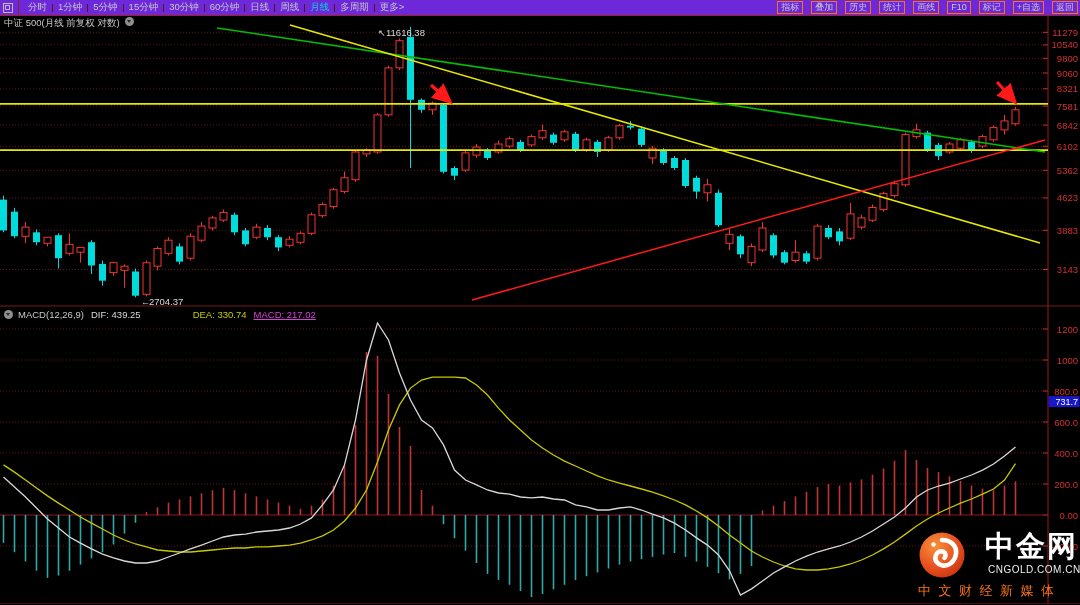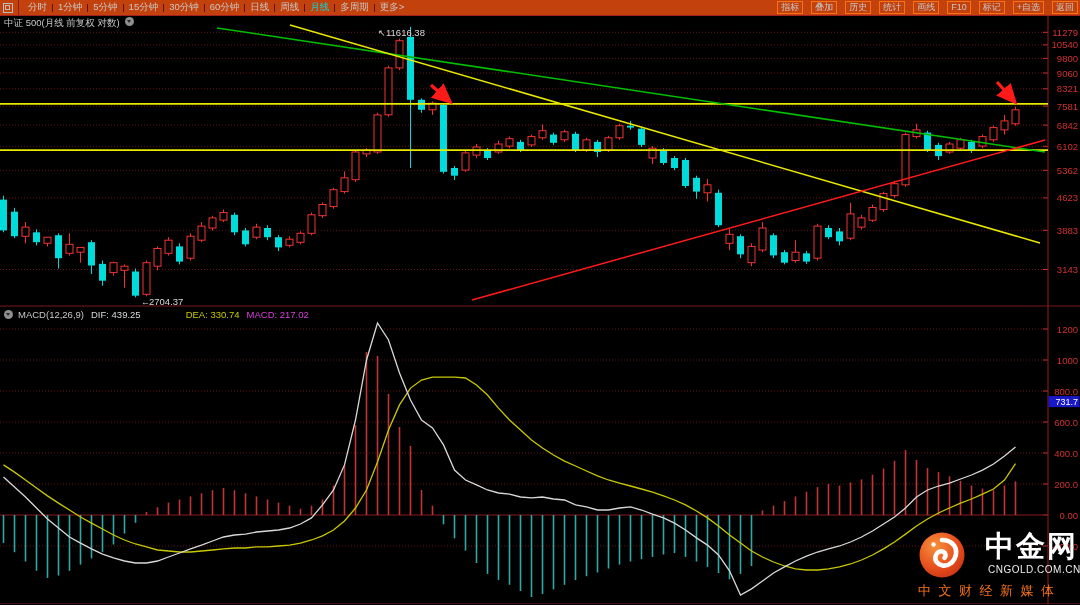--- a/index.html
+++ b/index.html
@@ -1,18 +1,18 @@
 <!DOCTYPE html>
 <html><head>
 <meta charset="utf-8">
 <style>
   html,body{margin:0;padding:0;background:#000;}
   body{width:1080px;height:605px;position:relative;overflow:hidden;font-family:"Liberation Sans",sans-serif;}
   .toolbar{position:absolute;top:0;left:0;width:1080px;height:15px;display:flex;align-items:center;
-           border-bottom:1px solid #A32020;font-size:9.5px;color:#C8C8C8;z-index:5;background:#c2410c;}
+           border-bottom:1px solid #A32020;font-size:9.5px;color:#C8C8C8;z-index:5;background:#6d28d9;}
   .win-icon{display:inline-block;width:8px;height:8px;border:1px solid #BDBDBD;margin:0 5px 0 3px;position:relative;}
   .win-icon:after{content:"";position:absolute;left:1px;top:1px;width:3px;height:3px;border:1px solid #BDBDBD;}
   .tb-sep{width:1px;height:15px;background:#8B2222;margin-right:4px;}
   .periods{display:flex;align-items:center;}
   .period{padding:0 5px;cursor:default;white-space:nowrap;}
   .period.active{color:#00DCDC;}
   .psep{width:1px;height:8px;background:#571212;}
   .spacer{flex:1;}
   .rbtns{display:flex;align-items:center;margin-right:2px;}
   .rbtn{border:1px solid #f97316;height:11px;line-height:11px;padding:0 3px;margin-left:8px;font-size:9px;color:#C8C8C8;white-space:nowrap;}
@@ -456,21 +456,21 @@
       <text x="1078" y="405.1" fill="#FFFFFF" font-size="9" font-family="&quot;Liberation Sans&quot;,sans-serif" text-anchor="end">731.7</text>
     </g>
     <g>
       <line x1="431" y1="85" x2="448" y2="100" stroke="#FF1A1A" stroke-width="3.2" marker-end="url(#ah)"></line>
       <line x1="997" y1="82" x2="1013" y2="100" stroke="#FF1A1A" stroke-width="3.2" marker-end="url(#ah)"></line>
     </g>
   </svg>
 
 <div class="macd-row">
   <span class="gci"></span>
-  <span id="macdseg"><span style="color: rgb(200, 200, 200); margin-right: 7px;">MACD(12,26,9)</span><span style="color: rgb(216, 216, 216); ">DIF: 439.25</span><span style="color: rgb(200, 200, 0); margin-right: 7px; padding-left: 45px;">DEA: 330.74</span><span style="color: rgb(216, 64, 216); margin-right: 7px;">MACD: 217.02</span></span>
+  <span id="macdseg"><span style="color: rgb(200, 200, 200); margin-right: 7px;">MACD(12,26,9)</span><span style="color: rgb(216, 216, 216); margin-right: 7px;">DIF: 439.25</span><span style="color: rgb(200, 200, 0); margin-right: 7px; padding-left: 45px;">DEA: 330.74</span><span style="color: rgb(216, 64, 216); margin-right: 7px; text-decoration: underline;">MACD: 217.02</span></span>
 </div>
 
 <div class="watermark">
   <svg class="wm-logo" width="48" height="48" viewBox="0 0 48 48">
     <defs>
       <radialGradient id="lg" cx="35%" cy="30%" r="80%">
         <stop offset="0%" stop-color="#F6913B"></stop>
         <stop offset="60%" stop-color="#E8501E"></stop>
         <stop offset="100%" stop-color="#C93312"></stop>
       </radialGradient>

